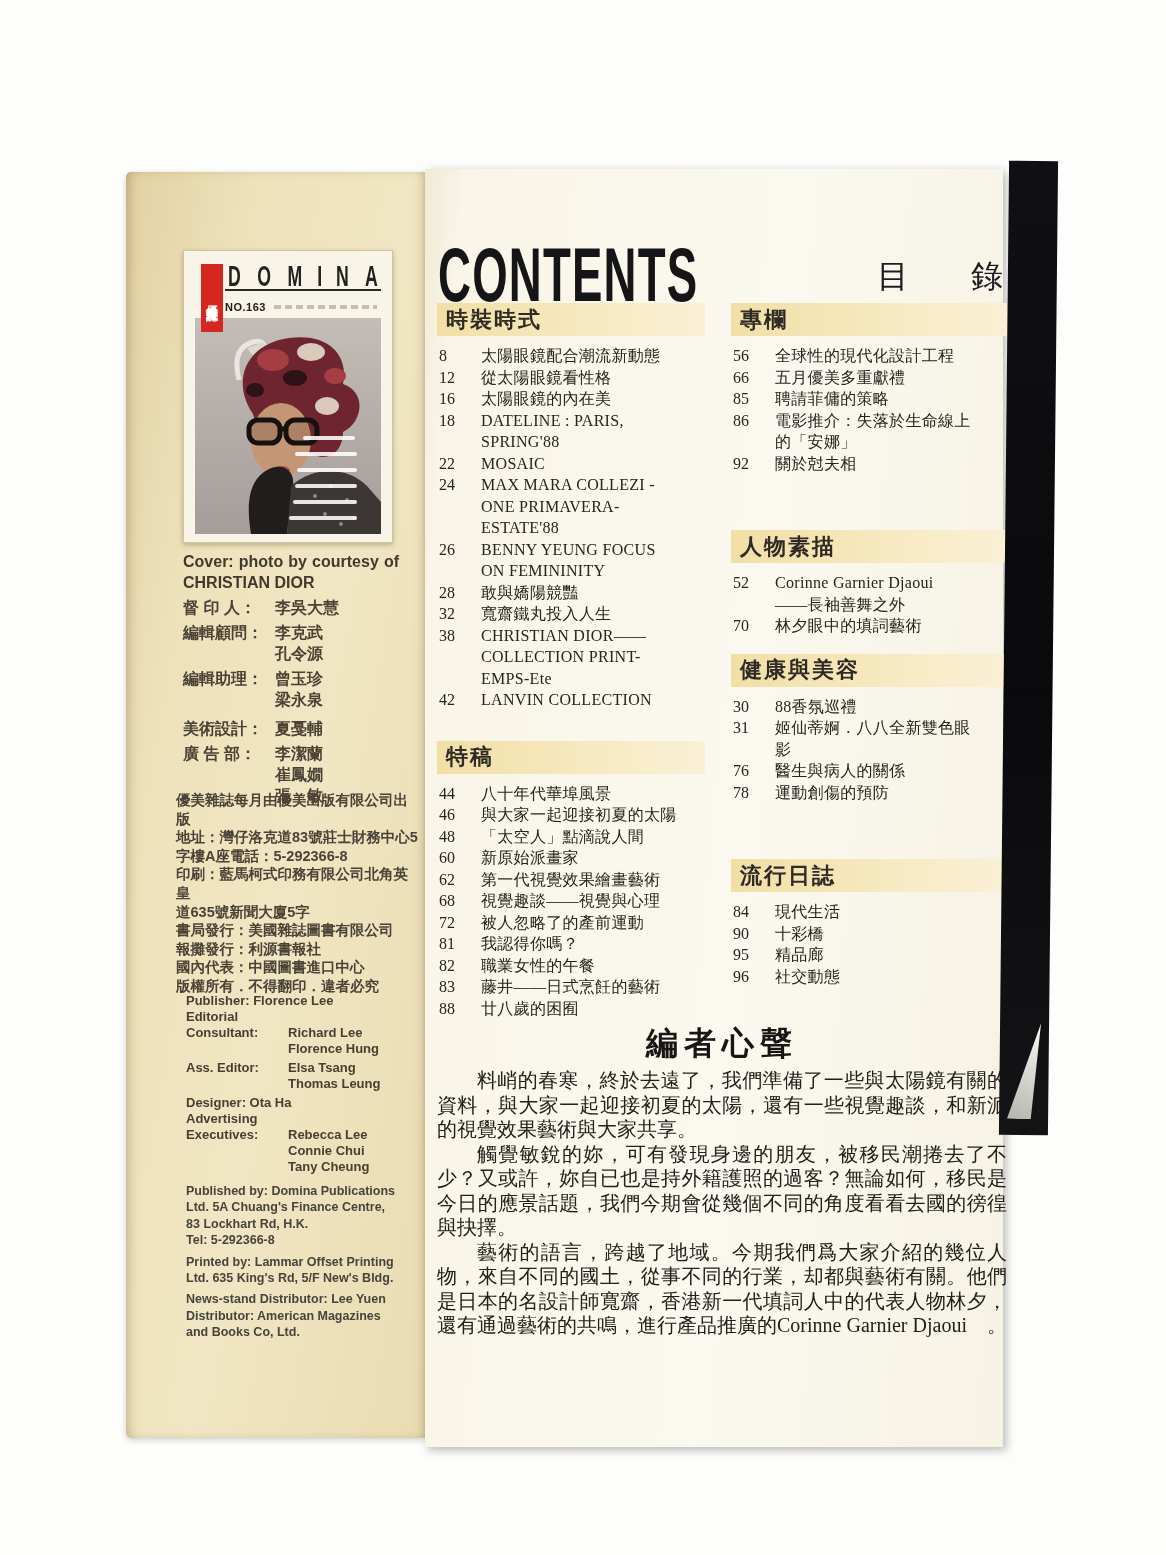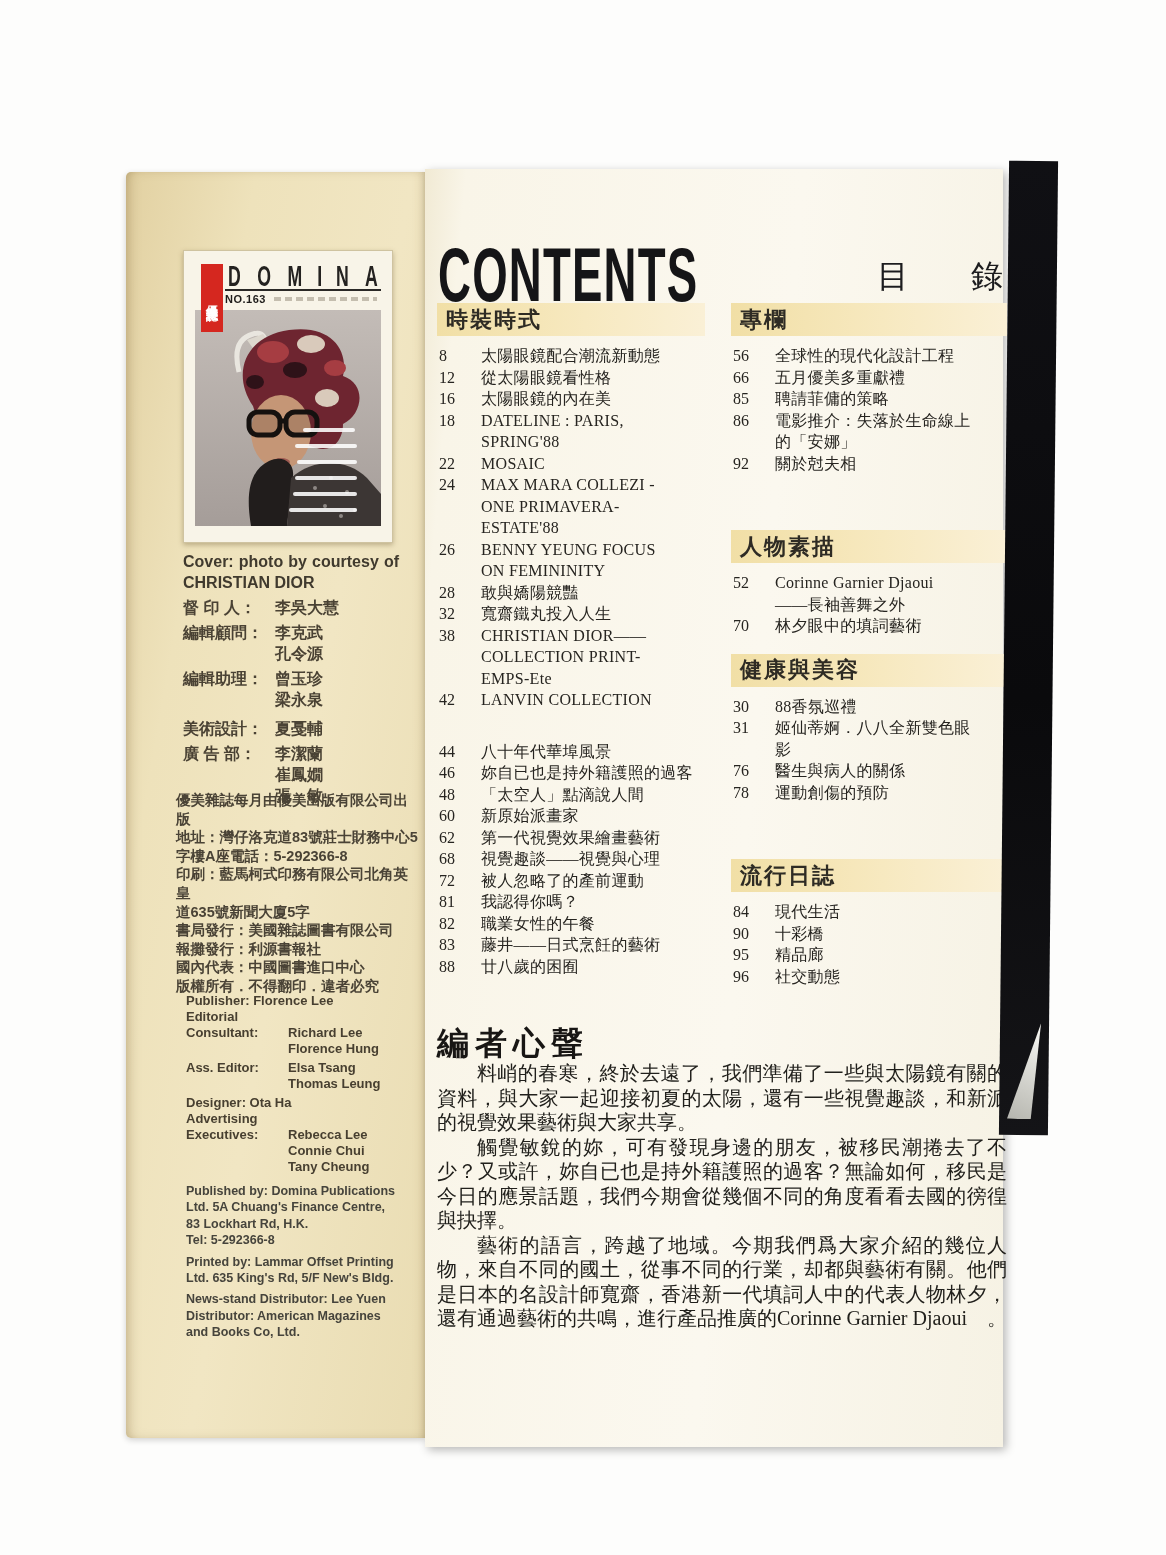--- a/index.html
+++ b/index.html
@@ -22,21 +22,21 @@
     box-shadow:inset 7px 0 14px -7px rgba(120,90,40,.5), inset -10px 0 14px -12px rgba(120,90,40,.4), 0 2px 6px rgba(0,0,0,.18);}
 
   .cover{position:absolute;left:57px;top:78px;width:210px;height:293px;background:#f8f4e8;
     border:1px solid #cfc3a0;box-shadow:0 2px 5px rgba(90,70,30,.35);padding:9px 11px 8px 11px;}
   .spine{position:absolute;left:17px;top:13px;width:22px;height:68px;background:var(--accent);color:#fff;
     writing-mode:vertical-rl;text-align:center;font:700 12px/22px "Liberation Sans",sans-serif;letter-spacing:1px;}
   .masthead{display:flex;justify-content:space-between;padding-left:30px;font:800 26px/28px "Liberation Sans",sans-serif;
     color:#242220;transform:scaleY(1.12);transform-origin:top left;}
   .masthead span{display:inline-block;transform:scaleX(.68);}
   .cover-rule{margin:1px 0 0 30px;border-top:2px solid #2a2826;}
-  .cover-noline{display:flex;align-items:center;gap:8px;margin-left:30px;padding-top:2px;}
+  .cover-noline{display:flex;align-items:center;gap:8px;margin-left:30px;padding-top:10px;}
   .issue{font:700 11px/12px "Liberation Sans",sans-serif;color:#1e1c1a;letter-spacing:.5px;}
   .fineprint{flex:1;height:4px;margin-right:4px;opacity:.55;
     background:repeating-linear-gradient(90deg,#9a9180 0 7px,transparent 7px 11px);}
   .cover svg{display:block;margin-top:5px;}
 
   .credit{position:absolute;left:57px;top:379px;width:216px;font:700 16px/21px "Liberation Sans",sans-serif;color:#403a2e;}
   .credit .j{text-align:justify;text-align-last:justify;}
 
   .staff-cn{position:absolute;left:57px;top:425px;width:225px;font:700 16px/21px "Liberation Sans",sans-serif;color:#4a4234;}
   .cn-row{display:grid;grid-template-columns:92px 1fr;margin-bottom:4px;}
@@ -72,21 +72,21 @@
   .sec + .sec{margin-top:30px;}
   .col-right .sec + .sec{margin-top:56px;}
   .col-right .sec:nth-child(3){margin-top:17px;}
 
   .ti{display:grid;grid-template-columns:38px 1fr;column-gap:6px;
     font:400 16px/21.5px "Liberation Serif",serif;color:var(--ink);}
   .ti .n{padding-left:2px;}
   .ti .t{white-space:pre-line;letter-spacing:.3px;}
 
   .editor{position:absolute;left:12px;top:856px;width:570px;}
-  .editor-h{font:700 32px/36px "Liberation Serif",serif;color:#181614;letter-spacing:6px;}
+  .editor-h{font:700 32px/36px "Liberation Serif",serif;color:#181614;letter-spacing:6px;margin-bottom:7px;text-align:center;}
   .para{font:400 20px/24.5px "Liberation Serif",serif;color:#21201c;text-align:justify;text-indent:2em;}
 
   
   .next-edge{position:absolute;left:1004px;top:161px;width:49px;height:974px;
     background:linear-gradient(180deg,#101014,#0a0a0c 55%,#141417);transform:rotate(.6deg);}
   .corner{position:absolute;left:5px;bottom:16px;width:36px;height:96px;
     background:linear-gradient(205deg,#fafaf6,#b5b5ae);clip-path:polygon(8% 100%,100% 0,74% 100%);}
 </style>
 </head>
 <body>
@@ -300,27 +300,28 @@
             <div class="t">CHRISTIAN DIOR——
 COLLECTION PRINT-
 EMPS-Ete</div>
           </div>
           <div class="ti">
             <div class="n">42</div>
             <div class="t">LANVIN COLLECTION</div>
           </div>
         </div>
         <div class="sec">
+          <div class="band">特稿</div>
           <div class="ti">
             <div class="n">44</div>
             <div class="t">八十年代華埠風景</div>
           </div>
           <div class="ti">
             <div class="n">46</div>
-            <div class="t">妳自已也是持外籍護照的過客</div>
+            <div class="t">與大家一起迎接初夏的太陽</div>
           </div>
           <div class="ti">
             <div class="n">48</div>
             <div class="t">「太空人」點滴說人間</div>
           </div>
           <div class="ti">
             <div class="n">60</div>
             <div class="t">新原始派畫家</div>
           </div>
           <div class="ti">

